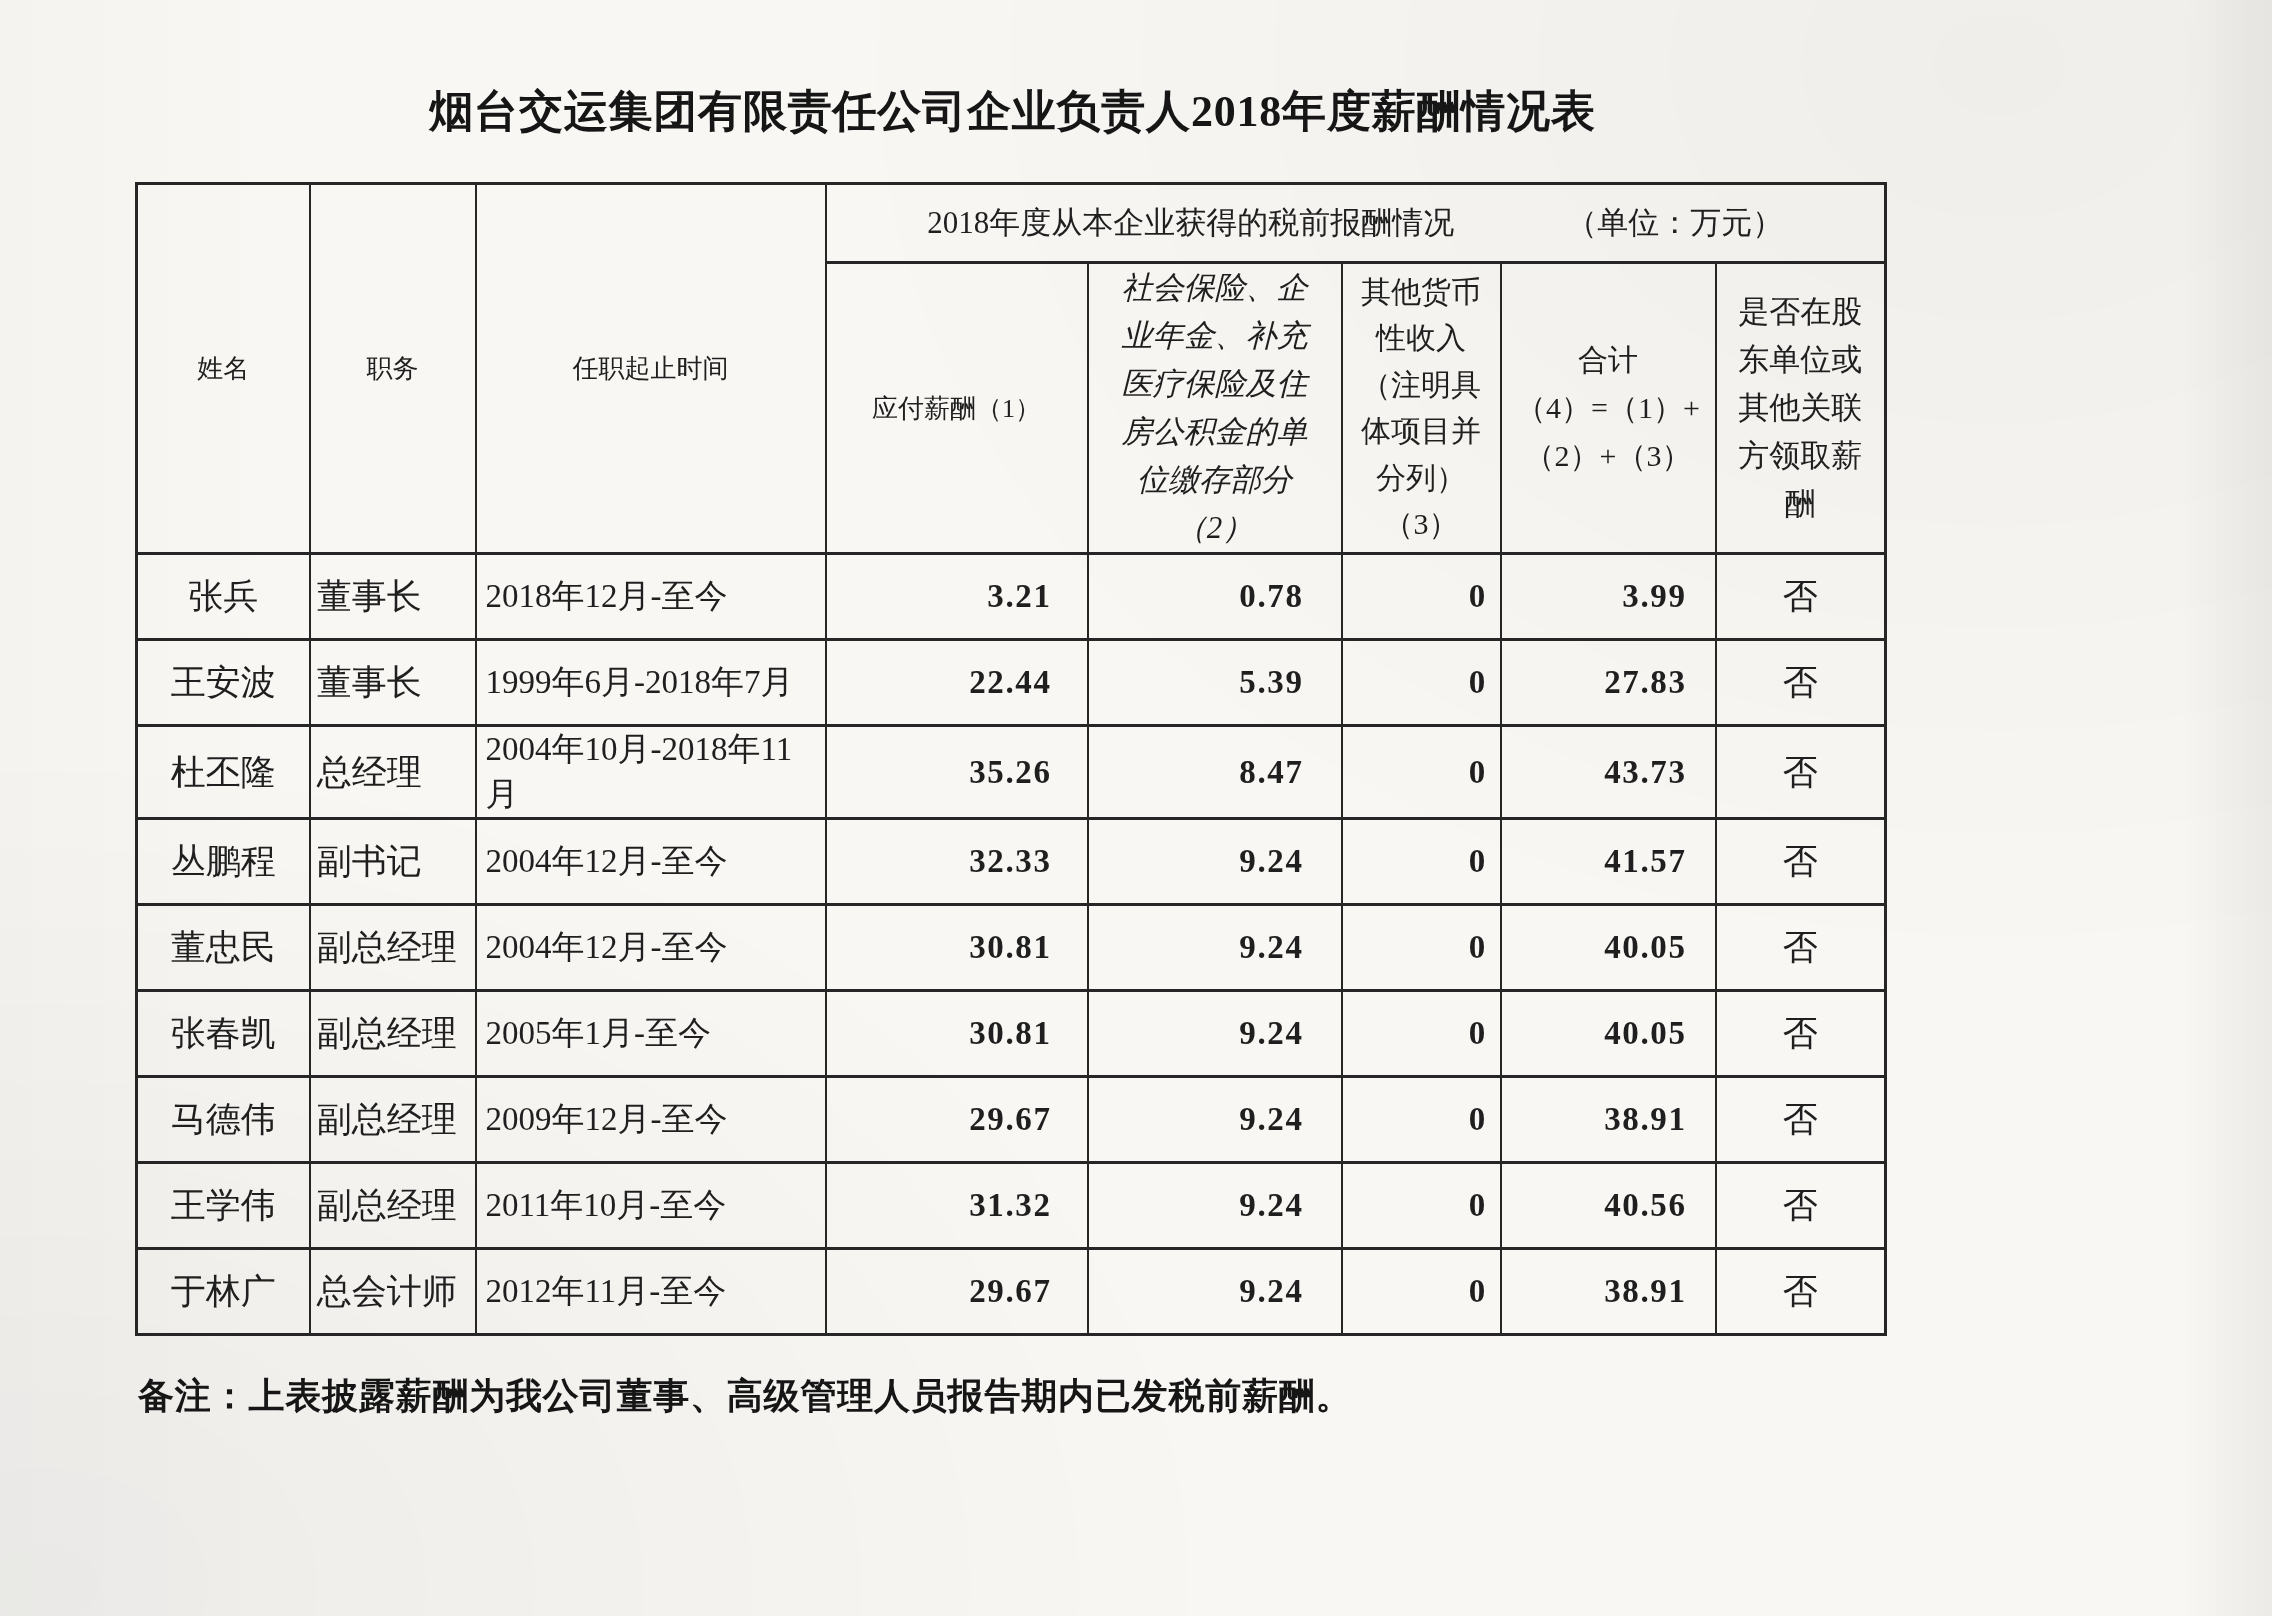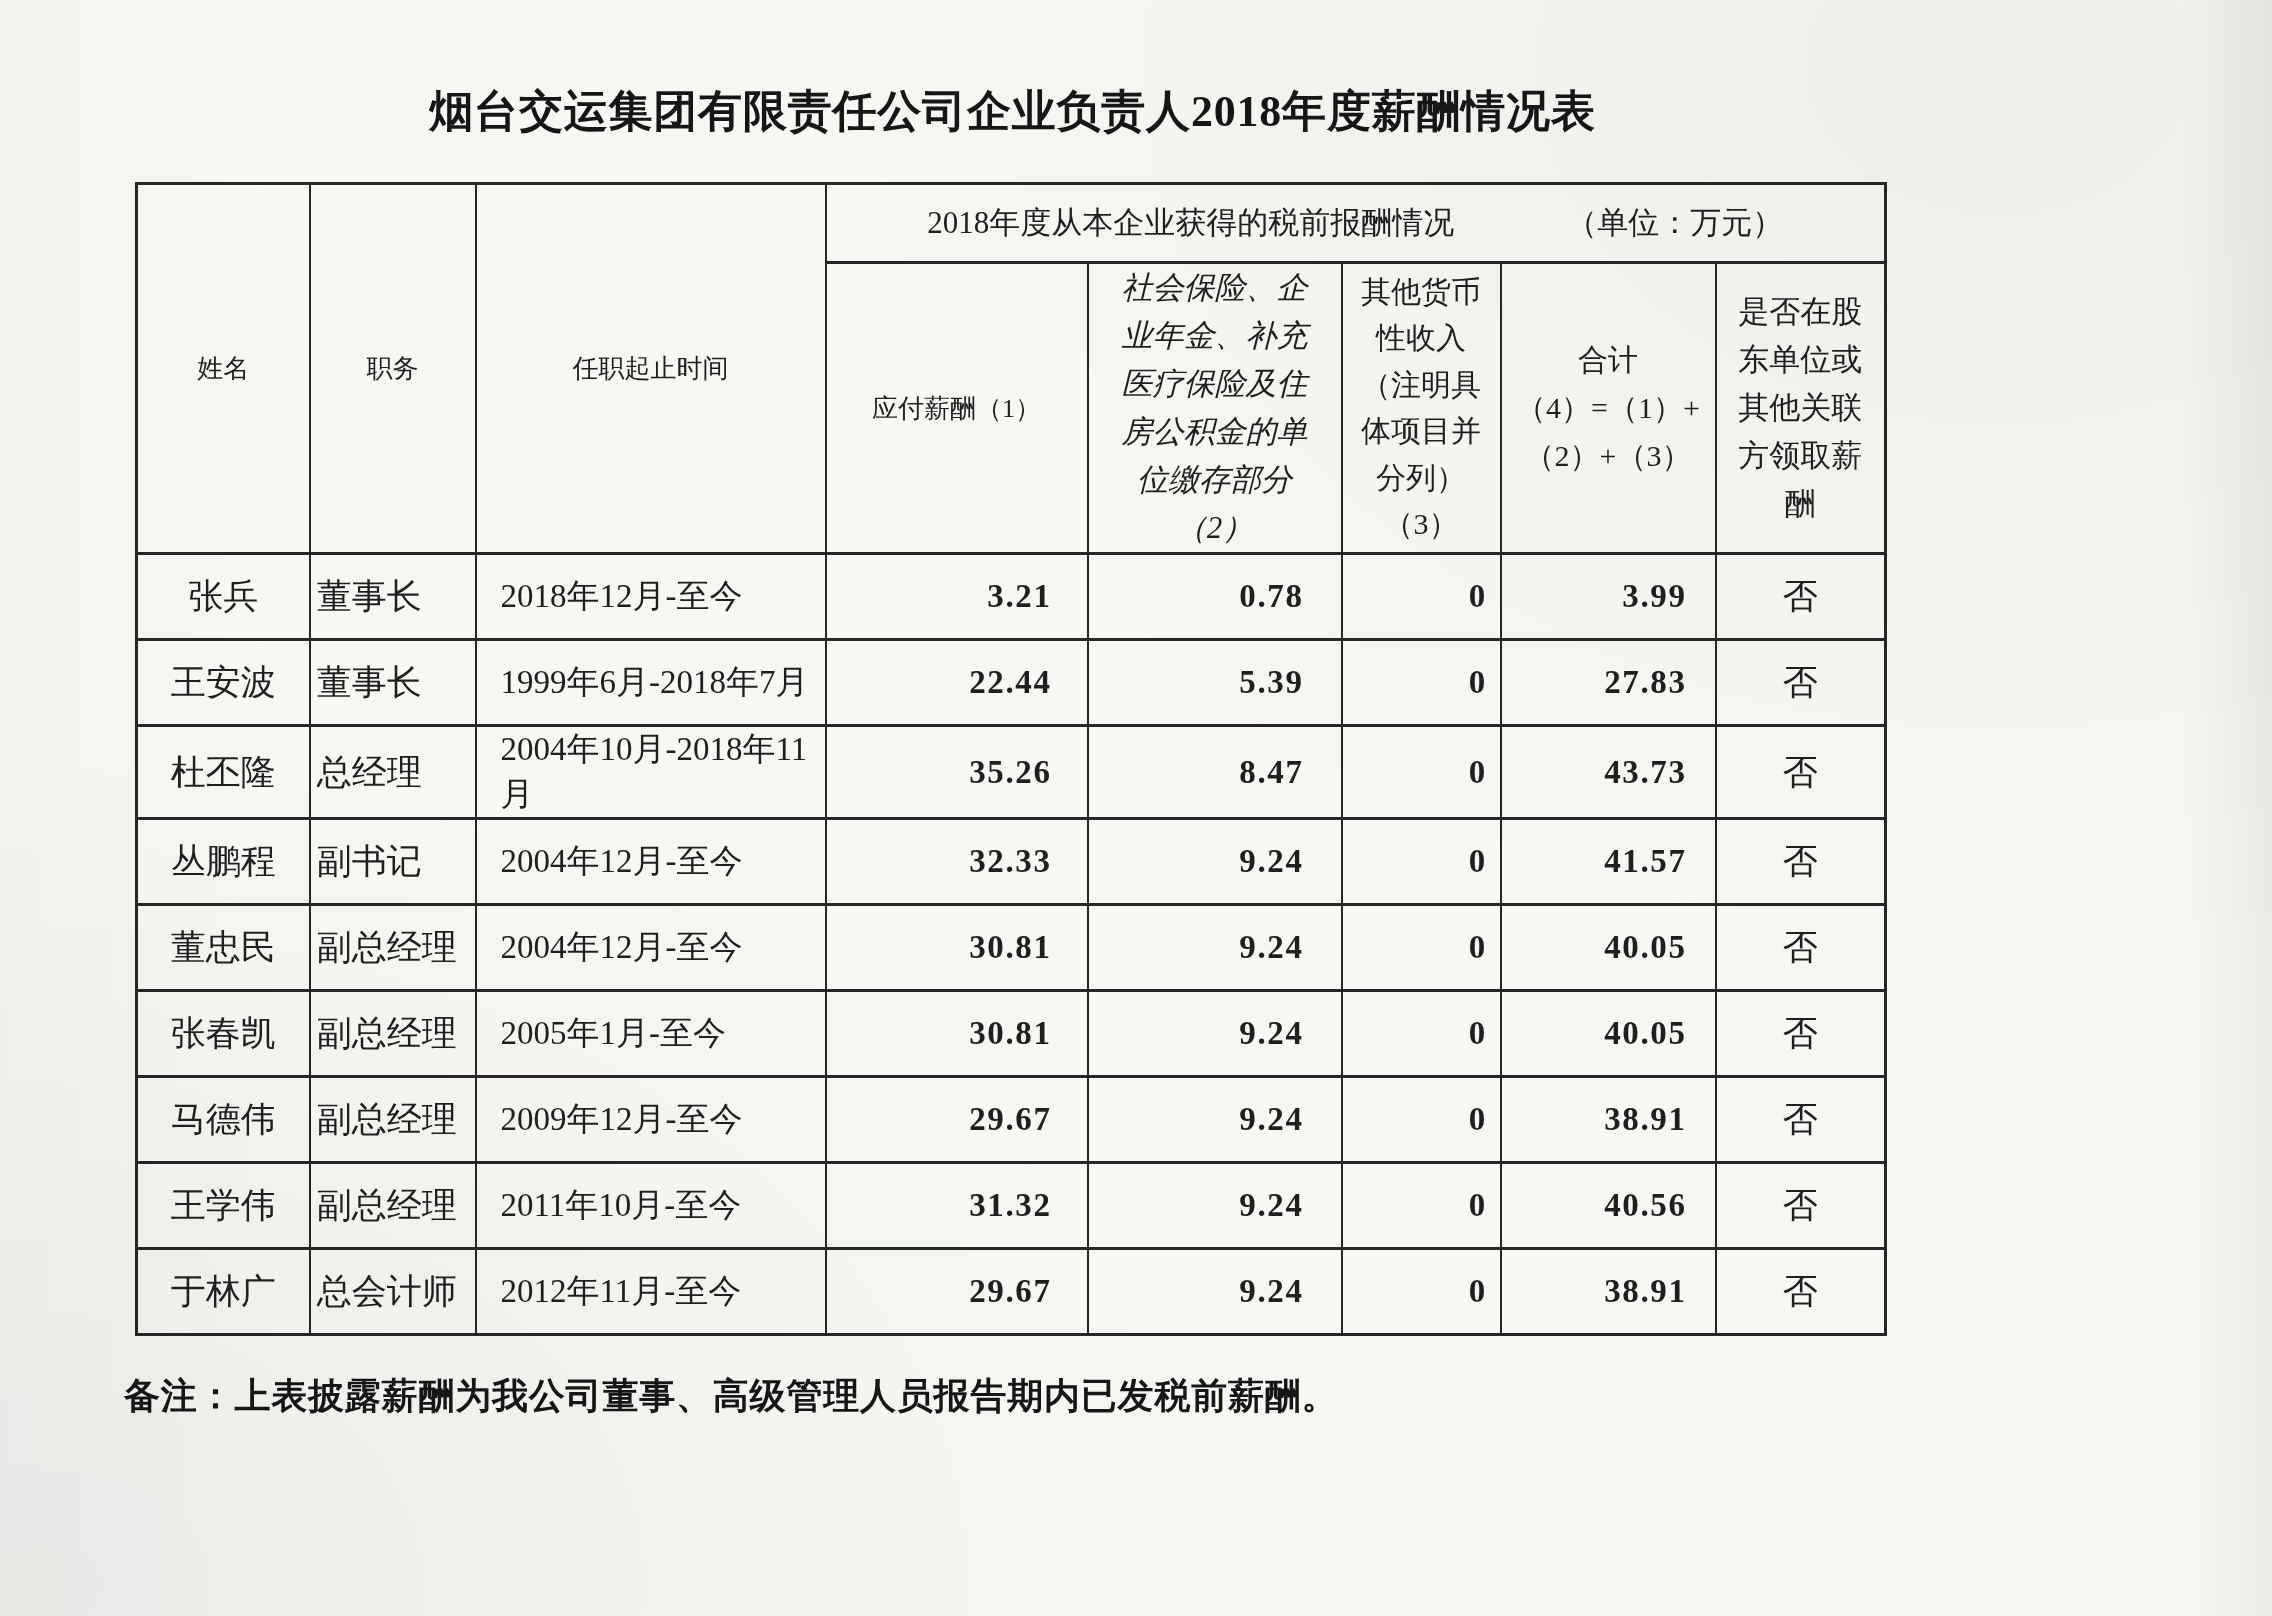--- a/index.html
+++ b/index.html
@@ -39,29 +39,29 @@
   tbody tr{height:86px;}
   th.banner{font-size:31px;text-align:center;}
   th.banner .unit{display:inline-block;margin-left:112px;}
   th.h{font-size:26px;text-align:center;line-height:1.5;}
   th.h-insurance{font-size:31px;padding:0 22px;line-height:1.55;font-style:italic;}
   th.h-other{font-size:30px;padding:0 11px;line-height:1.55;}
   th.h-total{font-size:30px;white-space:pre-line;line-height:1.6;}
   th.h-related{font-size:31px;padding:0 19px;line-height:1.55;}
   td.c-name{font-size:35px;text-align:center;}
   td.c-pos{font-size:35px;text-align:left;padding-left:6.3px;}
-  td.c-tenure{font-size:33px;text-align:left;padding-left:24px;}
+  td.c-tenure{font-size:33px;text-align:left;padding-left:9px;}
   td.c-num{font-size:33px;text-align:right;letter-spacing:1.6px;font-weight:bold;}
   td.n-payable{padding-right:35px;}
   td.n-insurance{padding-right:37px;}
   td.n-other{padding-right:12.6px;}
   td.n-total{padding-right:28px;}
   td.c-related{font-size:35px;text-align:center;}
   .footnote{
-    position:absolute;left:124px;top:1372px;
+    position:absolute;left:138px;top:1372px;
     font-size:36px;font-weight:700;color:#161616;letter-spacing:0.8px;
   }
   .curl{
     position:absolute;left:1059px;top:1554px;width:1334px;height:173px;
     border-bottom:2.4px solid rgba(0,0,0,0.05);
     border-radius:50%;
     transform:rotate(-1.2deg);
     pointer-events:none;
   }
 </style>

